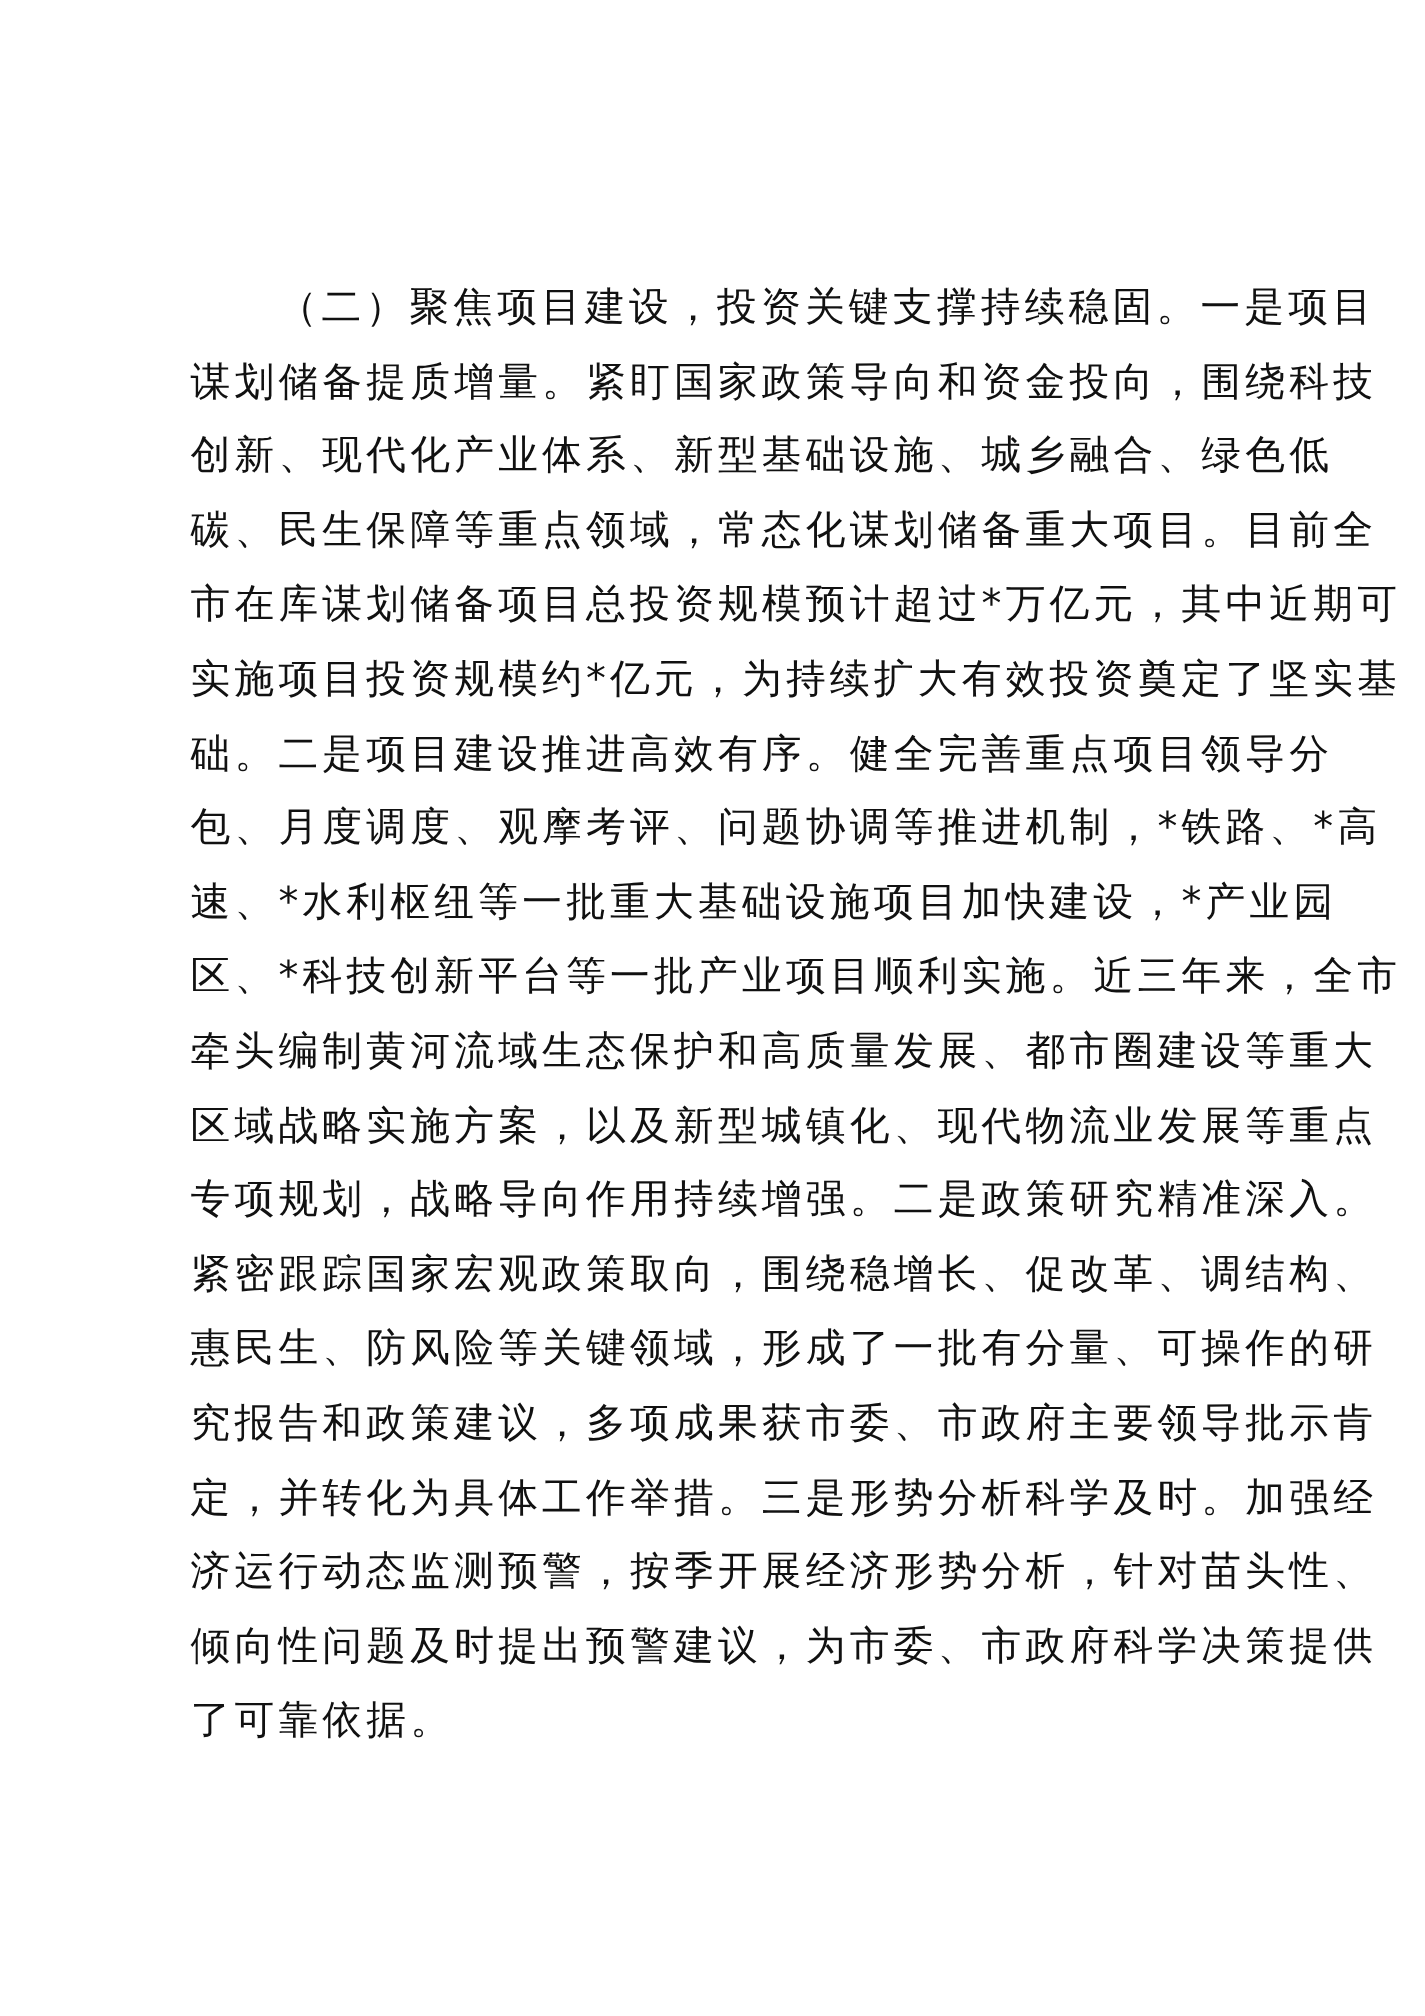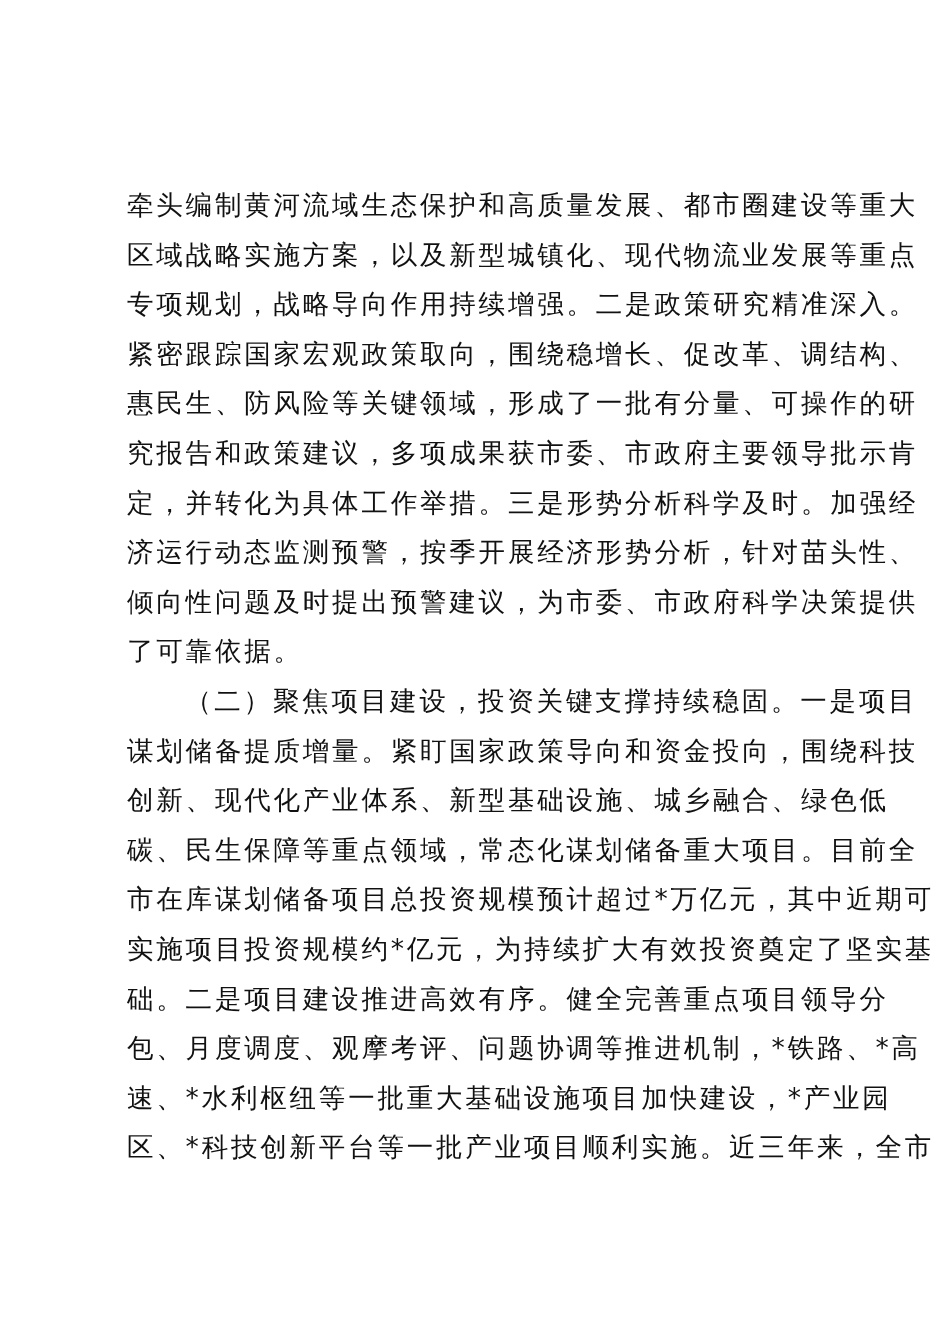--- a/index.html
+++ b/index.html
@@ -31,36 +31,36 @@
     }
     .line.indent {
       padding-left: 58px;
     }
   </style>
 </head>
 <body>
 
 <div class="page">
   <div class="paragraph">
+    <div class="line indent">（二）聚焦项目建设，投资关键支撑持续稳固。一是项目</div>
+    <div class="line">谋划储备提质增量。紧盯国家政策导向和资金投向，围绕科技</div>
+    <div class="line">创新、现代化产业体系、新型基础设施、城乡融合、绿色低</div>
+    <div class="line">碳、民生保障等重点领域，常态化谋划储备重大项目。目前全</div>
+    <div class="line">市在库谋划储备项目总投资规模预计超过*万亿元，其中近期可</div>
+    <div class="line">实施项目投资规模约*亿元，为持续扩大有效投资奠定了坚实基</div>
+    <div class="line">础。二是项目建设推进高效有序。健全完善重点项目领导分</div>
+    <div class="line">包、月度调度、观摩考评、问题协调等推进机制，*铁路、*高</div>
+    <div class="line">速、*水利枢纽等一批重大基础设施项目加快建设，*产业园</div>
+    <div class="line">区、*科技创新平台等一批产业项目顺利实施。近三年来，全市</div>
+  </div>
+  <div class="paragraph">
     <div class="line">牵头编制黄河流域生态保护和高质量发展、都市圈建设等重大</div>
     <div class="line">区域战略实施方案，以及新型城镇化、现代物流业发展等重点</div>
     <div class="line">专项规划，战略导向作用持续增强。二是政策研究精准深入。</div>
     <div class="line">紧密跟踪国家宏观政策取向，围绕稳增长、促改革、调结构、</div>
     <div class="line">惠民生、防风险等关键领域，形成了一批有分量、可操作的研</div>
     <div class="line">究报告和政策建议，多项成果获市委、市政府主要领导批示肯</div>
     <div class="line">定，并转化为具体工作举措。三是形势分析科学及时。加强经</div>
     <div class="line">济运行动态监测预警，按季开展经济形势分析，针对苗头性、</div>
     <div class="line">倾向性问题及时提出预警建议，为市委、市政府科学决策提供</div>
     <div class="line">了可靠依据。</div>
   </div>
-  <div class="paragraph">
-    <div class="line indent">（二）聚焦项目建设，投资关键支撑持续稳固。一是项目</div>
-    <div class="line">谋划储备提质增量。紧盯国家政策导向和资金投向，围绕科技</div>
-    <div class="line">创新、现代化产业体系、新型基础设施、城乡融合、绿色低</div>
-    <div class="line">碳、民生保障等重点领域，常态化谋划储备重大项目。目前全</div>
-    <div class="line">市在库谋划储备项目总投资规模预计超过*万亿元，其中近期可</div>
-    <div class="line">实施项目投资规模约*亿元，为持续扩大有效投资奠定了坚实基</div>
-    <div class="line">础。二是项目建设推进高效有序。健全完善重点项目领导分</div>
-    <div class="line">包、月度调度、观摩考评、问题协调等推进机制，*铁路、*高</div>
-    <div class="line">速、*水利枢纽等一批重大基础设施项目加快建设，*产业园</div>
-    <div class="line">区、*科技创新平台等一批产业项目顺利实施。近三年来，全市</div>
-  </div>
 </div>
 
 </body></html>

